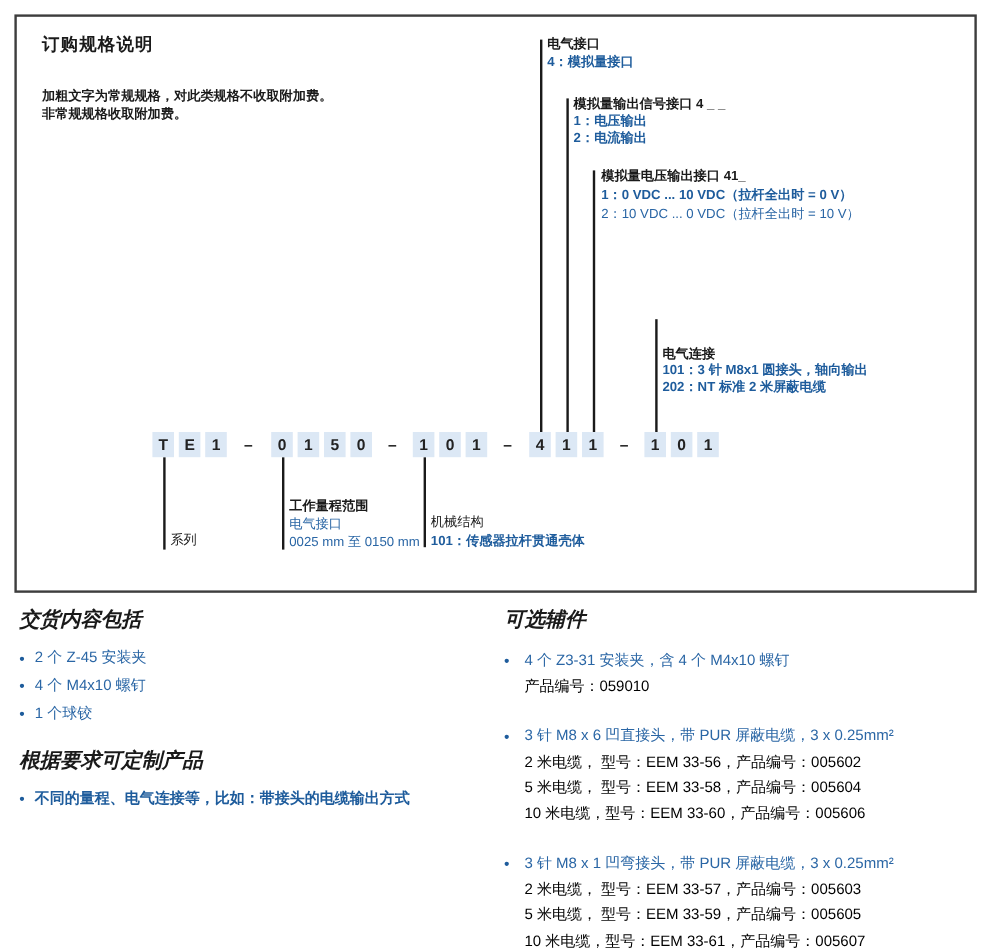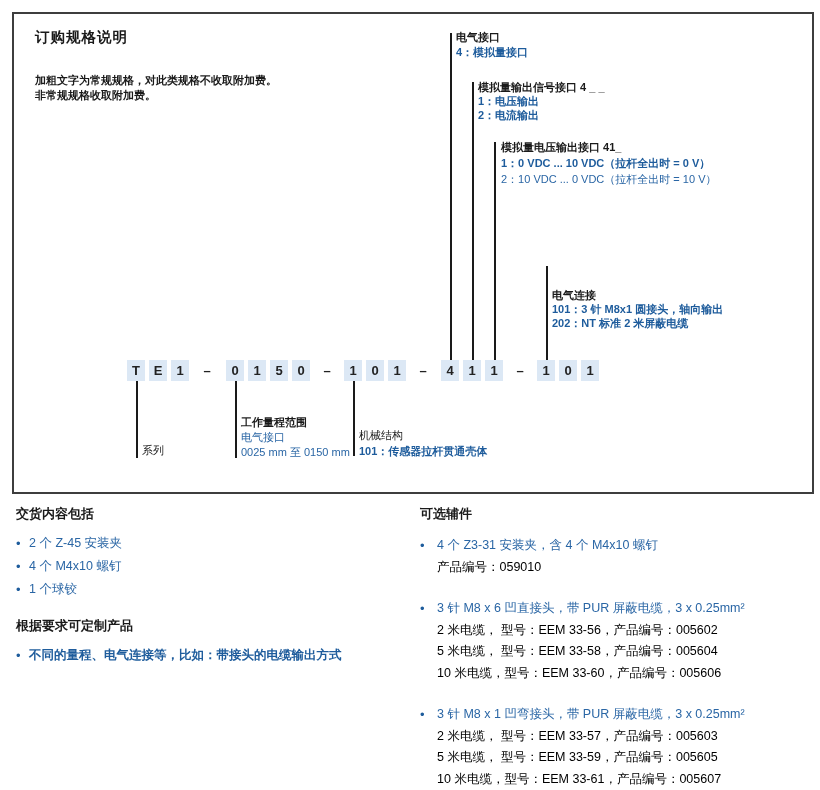--- a/index.html
+++ b/index.html
@@ -28,21 +28,21 @@
 
   
   .code-group{position:absolute;top:360px;display:flex;gap:4px;}
   .code-box{display:inline-flex;width:18px;height:21px;align-items:center;justify-content:center;
             background:#dce8f5;color:#222;font-size:13px;font-weight:bold;}
   .code-sep{position:absolute;top:360px;width:12px;height:21px;line-height:21px;
             text-align:center;font-size:13px;font-weight:bold;color:#222;}
 
   
   .col{position:absolute;font-size:12.5px;}
-  .sec-title{font-weight:bold;color:#1a1a1a;margin:0 0 9px 0;font-size:13px;}
+  .sec-title{font-weight:bold;color:#1a1a1a;margin:0 0 9px 0;font-size:17px;font-style:italic;}
   .li{display:flex;line-height:23px;color:#2a66a5;}
   .li .bullet{width:13px;flex:0 0 13px;color:#1e5c9c;font-size:13px;}
   .li.bold span:last-child{font-weight:bold;color:#1e5c9c;}
   .acc .li{line-height:21.5px;}
   .acc .li .bullet{width:17px;flex:0 0 17px;}
   .acc .cont{padding-left:17px;line-height:21.5px;color:#000000;}
   .gap-top{margin-top:16px;}
   .acc-group{margin-bottom:20px;}
 </style>
 </head>

